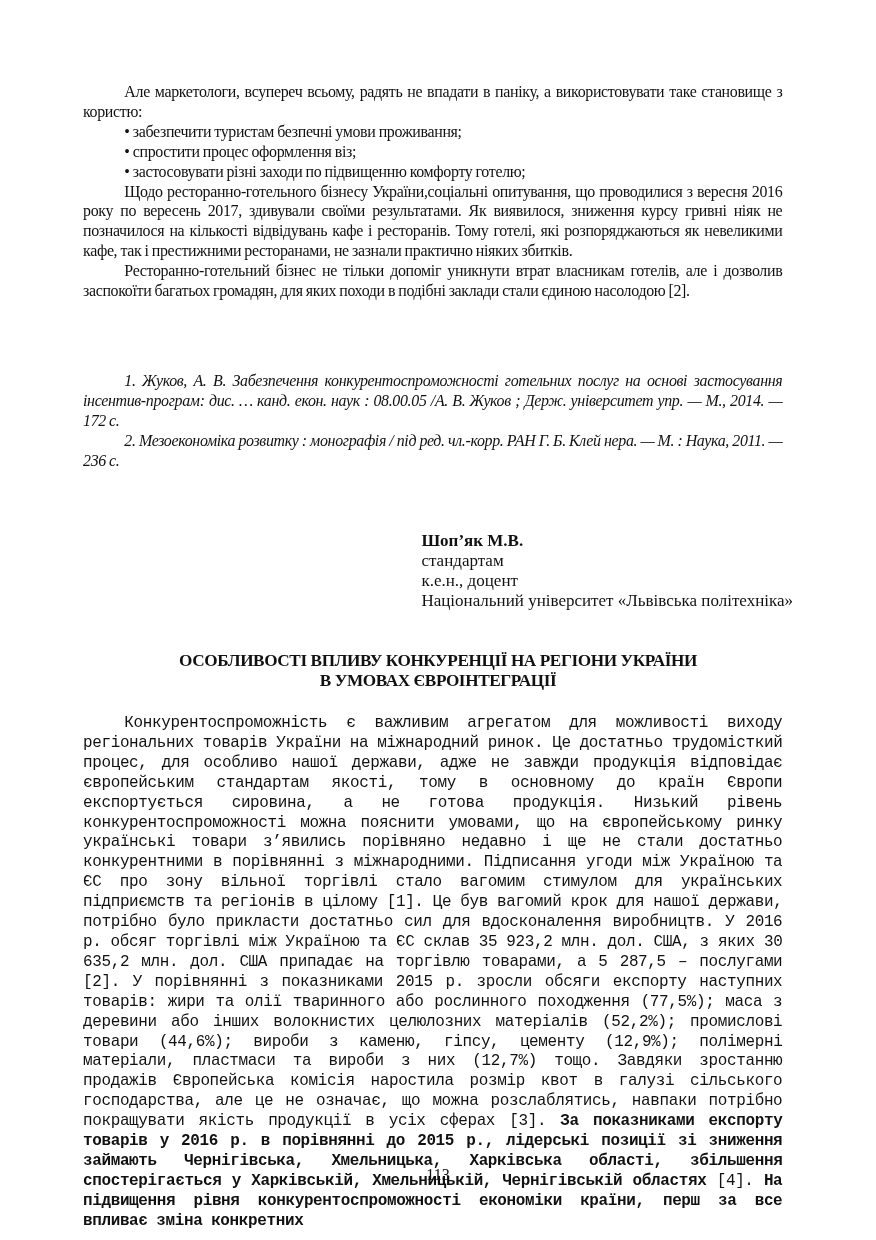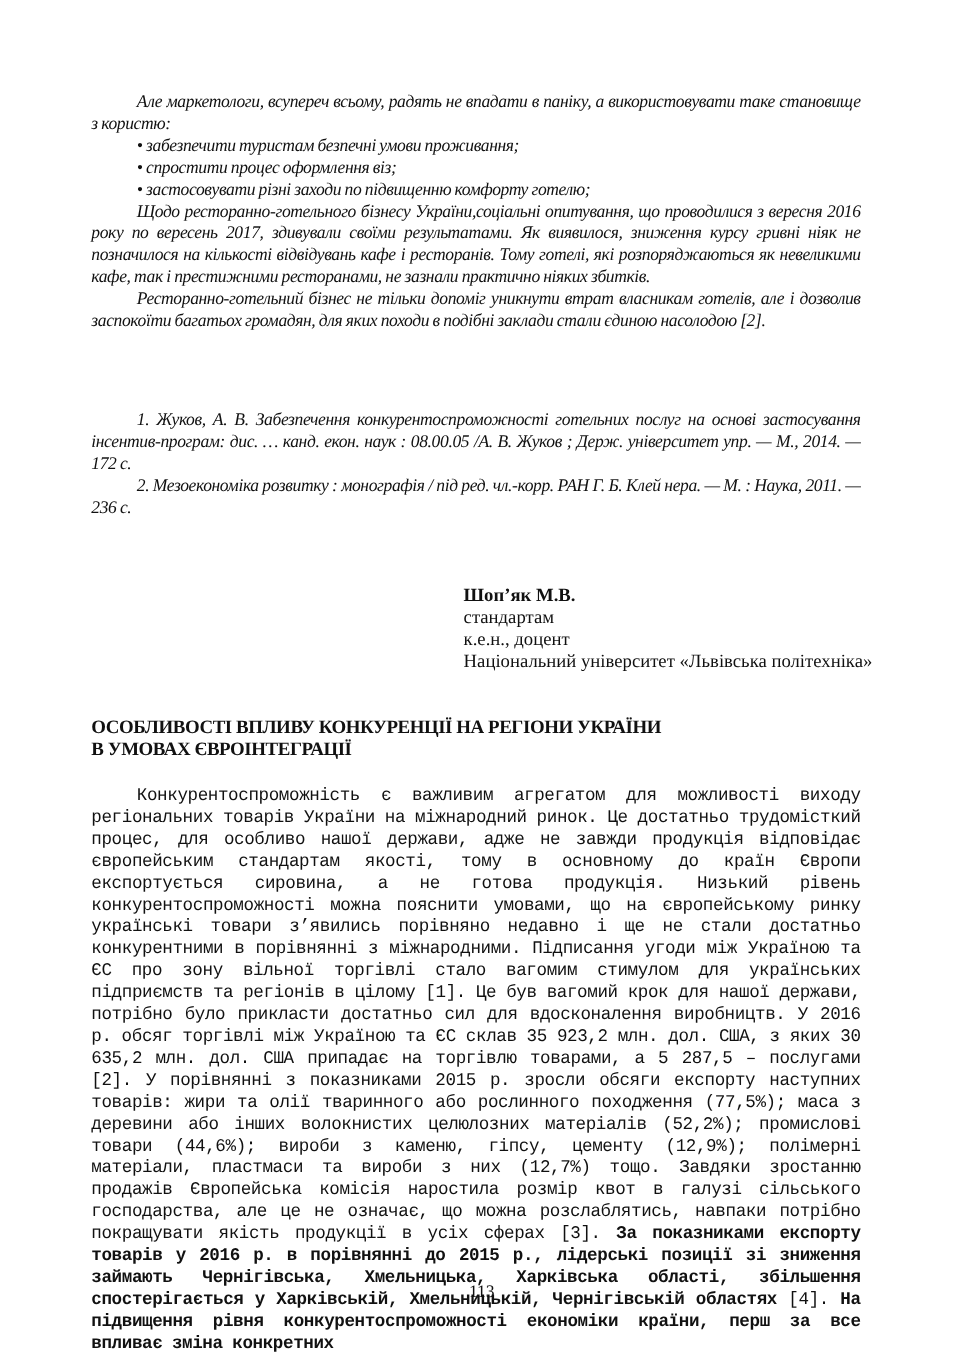--- a/index.html
+++ b/index.html
@@ -20,32 +20,32 @@
   .bullet { padding-left: 42px; text-align: left; }
   .ref { font-style: italic; }
   .b { font-weight: bold; }
   .authors {
     position: absolute; right: 83px; top: 531px; text-align: left;
     font-size: 17px; line-height: 20px;
   }
   .authors div { margin: 0; }
   .title {
     position: absolute; left: 83px; width: 710px; top: 651px;
-    text-align: left; font-weight: bold; font-size: 17.2px; line-height: 20px;
+    text-align: center; font-weight: bold; font-size: 17.2px; line-height: 20px;
     letter-spacing: -0.4px;
   }
   .pagenum {
     position: absolute; left: 0; width: 876px; top: 1166px; text-align: center;
     font-size: 16px;
   }
 </style>
 </head>
 <body>
 
-<div class="col" style="top:83px;font-style:italic;">
+<div class="col" style="top:83px;">
   <p class="p indent">Але маркетологи, всупереч всьому, радять не впадати в паніку, а використовувати таке становище з користю:</p>
   <p class="p bullet">• забезпечити туристам безпечні умови проживання;</p>
   <p class="p bullet">• спростити процес оформлення віз;</p>
   <p class="p bullet">• застосовувати різні заходи по підвищенню комфорту готелю;</p>
   <p class="p indent">Щодо ресторанно-готельного бізнесу України,соціальні опитування, що проводилися з вересня 2016 року по вересень 2017, здивували своїми результатами. Як виявилося, зниження курсу гривні ніяк не позначилося на кількості відвідувань кафе і ресторанів. Тому готелі, які розпоряджаються як невеликими кафе, так і престижними ресторанами, не зазнали практично ніяких збитків.</p>
   <p class="p indent">Ресторанно-готельний бізнес не тільки допоміг уникнути втрат власникам готелів, але і дозволив заспокоїти багатьох громадян, для яких походи в подібні заклади стали єдиною насолодою [2].</p>
 </div>
 
 <div class="col" style="top:372px;">
   <p class="p indent ref">1. Жуков, А. В. Забезпечення конкурентоспроможності готельних послуг  на основі застосування інсентив-програм: дис. … канд. екон. наук : 08.00.05 /А. В. Жуков ; Держ. університет упр. — М., 2014. — 172 с.</p>

